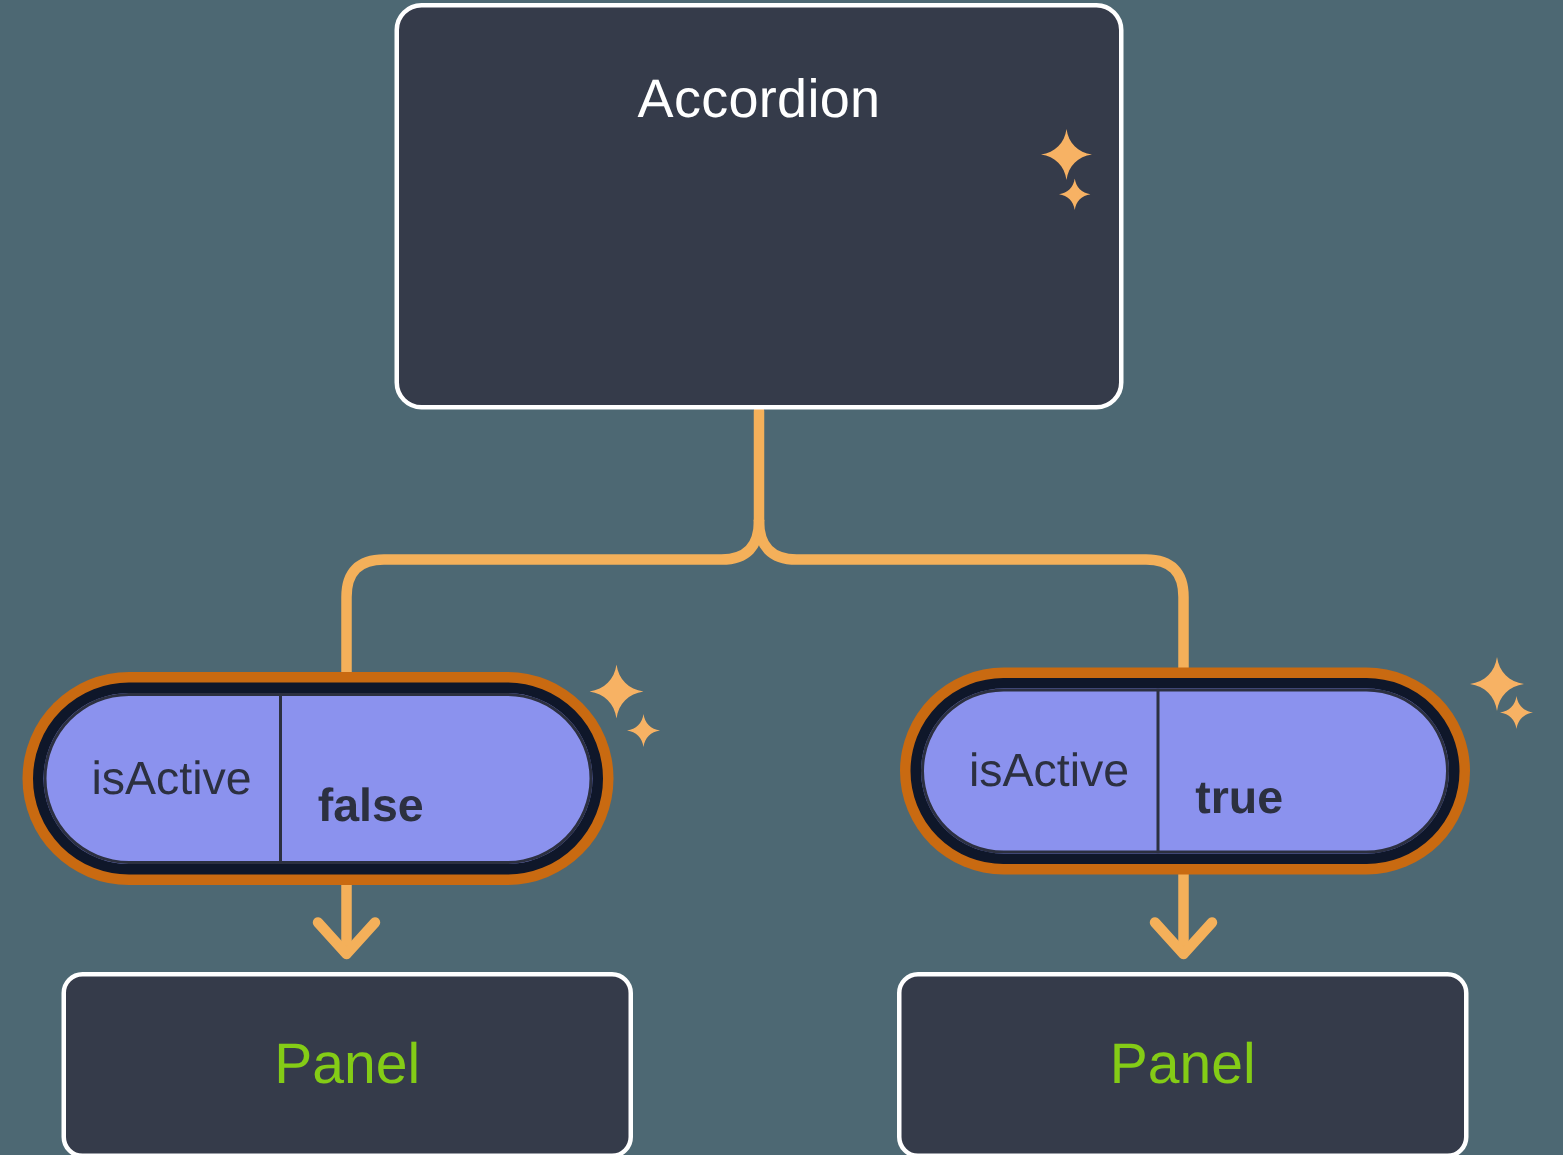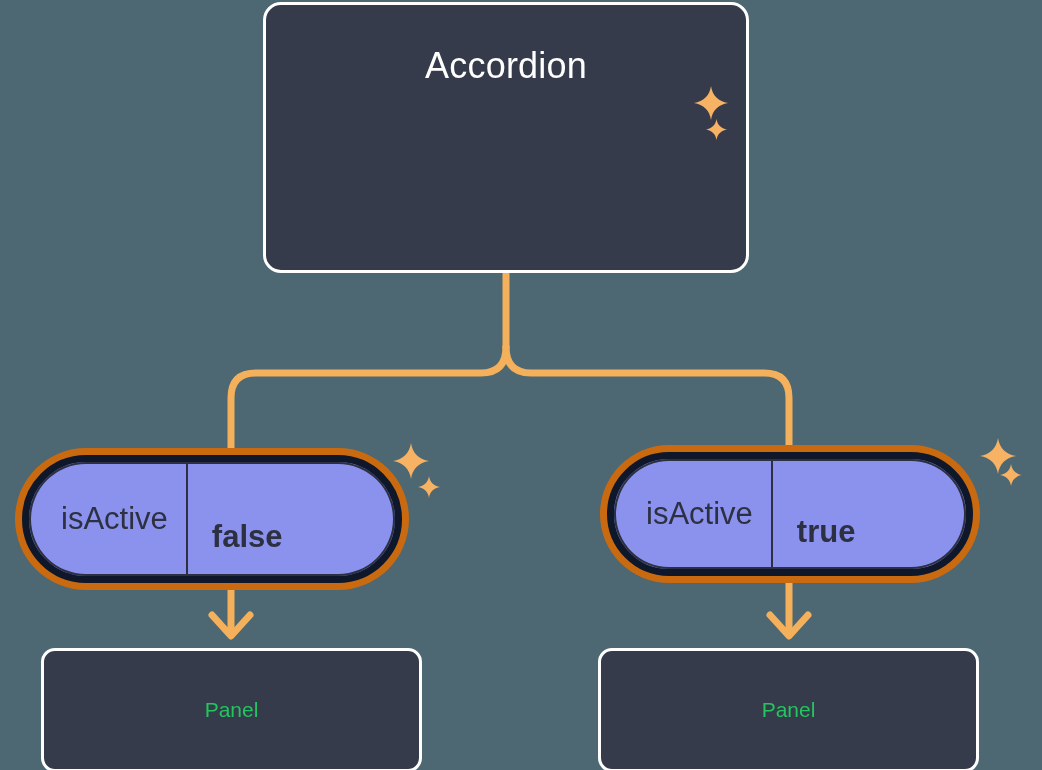--- a/index.html
+++ b/index.html
@@ -59,22 +59,22 @@
     position: absolute;
     background: #353b4a;
     border: 3px solid #ffffff;
     border-radius: 14px;
     box-sizing: border-box;
     display: flex;
     align-items: center;
     justify-content: center;
   }
   .panel-label {
-    color: #22c55e;
-    font-size: 21px;
+    color: #84cc16;
+    font-size: 38px;
   }
   .panel-left  { left: 41px;  top: 648px; width: 381px; height: 124px; }
   .panel-right { left: 598px; top: 648px; width: 381px; height: 124px; }
 
   
   .pill-wrap {
     position: absolute;
   }
   .pill {
     position: relative;

